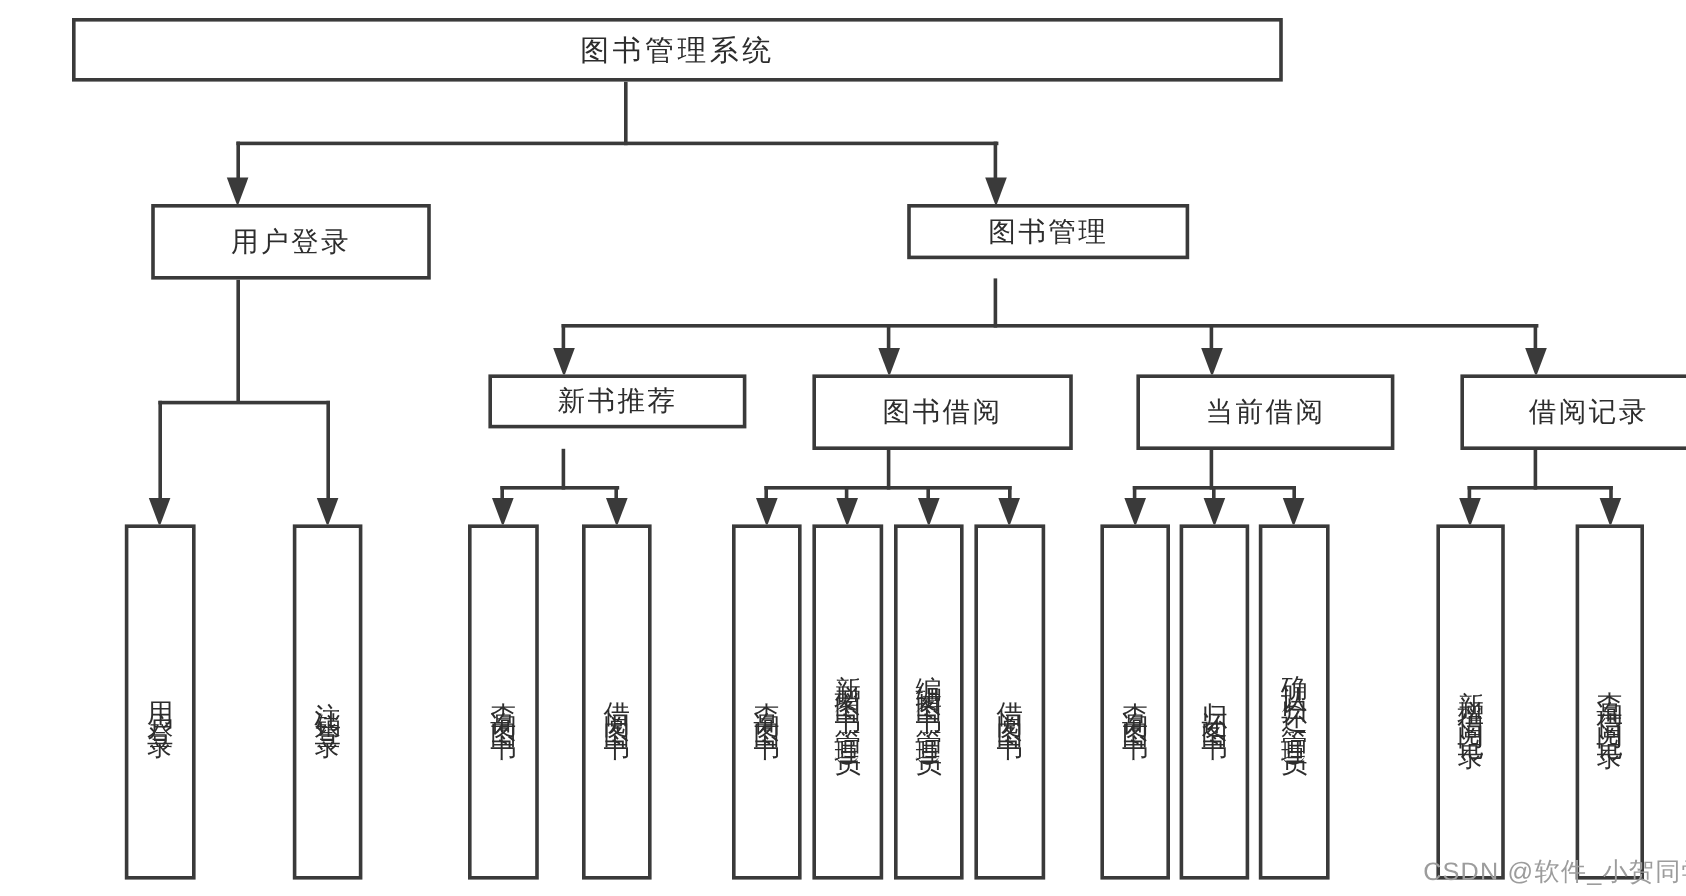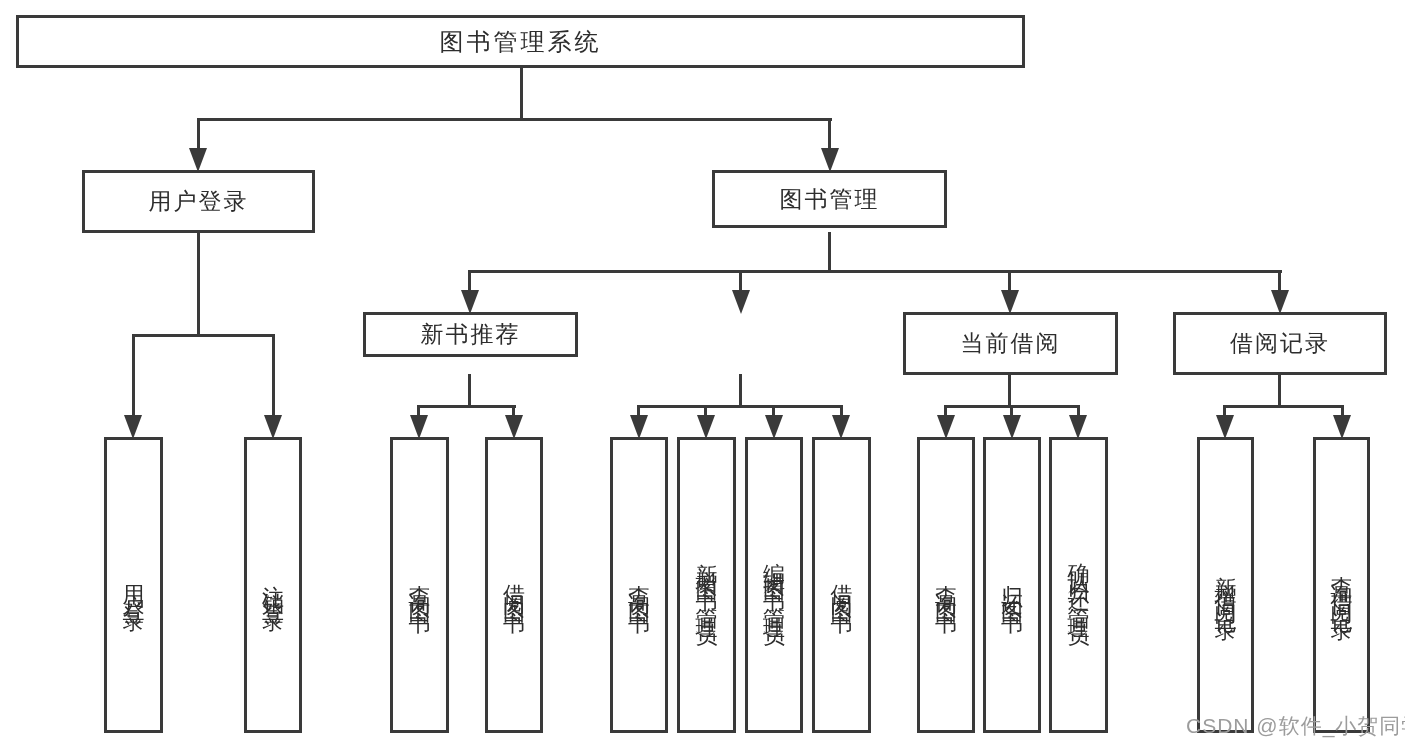--- a/index.html
+++ b/index.html
@@ -6,41 +6,41 @@
   .canvas {
     position:relative; width:1405px; height:747px; background:#ffffff;
     font-family:"Liberation Sans", sans-serif; overflow:hidden;
   }
   .node {
     position:absolute; box-sizing:border-box;
     border:3px solid #3a3a3a; background:#ffffff;
     display:flex; align-items:center; justify-content:center;
     color:#2d2d2d;
   }
-  .hnode { font-size:23px; letter-spacing:2px; white-space:nowrap; }
+  .hnode { font-size:23px; letter-spacing:2px; white-space:nowrap;margin-left:44px; }
   .root-node { font-size:24px; letter-spacing:3px; }
   .leaf span {
     writing-mode:vertical-lr; text-orientation:mixed;
     font-size:22px; letter-spacing:9px; line-height:1;
     color:#2d2d2d; white-space:nowrap;
   }
   .ln { position:absolute; background:#3a3a3a; }
   .ah {
     position:absolute; width:0; height:0;
     border-left:9px solid transparent; border-right:9px solid transparent;
     border-top:24px solid #3a3a3a;
   }
   .watermark {
     position:absolute; left:1186px; top:712px; z-index:6;
     font-size:21px; letter-spacing:1px; color:#9c9c9c; white-space:nowrap;
   }
   
   .b-root   { left:16px;  top:15px;  width:1009px; height:53px; }
   .b-l2-user{ left:82px;  top:170px; width:233px;  height:63px; }
-  .b-l2-book{ left:712px; top:170px; width:235px;  height:58px;font-family:Liberation Serif, serif; }
+  .b-l2-book{ left:712px; top:170px; width:235px;  height:46px;font-family:Liberation Serif, serif; }
   .b-l3-new { left:363px; top:312px; width:215px;  height:45px; }
   .b-l3-bor { left:633px; top:312px; width:217px;  height:63px; }
   .b-l3-cur { left:903px; top:312px; width:215px;  height:63px; }
   .b-l3-rec { left:1173px;top:312px; width:214px;  height:63px; }
   .leaf { top:437px; height:296px; }
   .b-lf-01 { left:104px;  width:59px; }
   .b-lf-02 { left:244px;  width:58px; }
   .b-lf-03 { left:390px;  width:59px; }
   .b-lf-04 { left:485px;  width:58px; }
   .b-lf-05 { left:610px;  width:58px; }
@@ -116,20 +116,21 @@
   <i class="ln" style="left:1341px;top:405px;width:3px;height:12px"></i>
   <i class="ah" style="left:1216px;top:415px"></i>
   <i class="ah" style="left:1333px;top:415px"></i>
 
   <div class="node hnode root-node b-root">图书管理系统</div>
 
   <div class="node hnode b-l2-user">用户登录</div>
   <div class="node hnode b-l2-book">图书管理</div>
 
   <div class="node hnode b-l3-new">新书推荐</div>
+  <div class="node hnode b-l3-bor">图书借阅</div>
   <div class="node hnode b-l3-cur">当前借阅</div>
   <div class="node hnode b-l3-rec">借阅记录</div>
 
   <div class="node leaf b-lf-01">
     <span>用户登录</span>
   </div>
   <div class="node leaf b-lf-02">
     <span>注销登录</span>
   </div>
 

